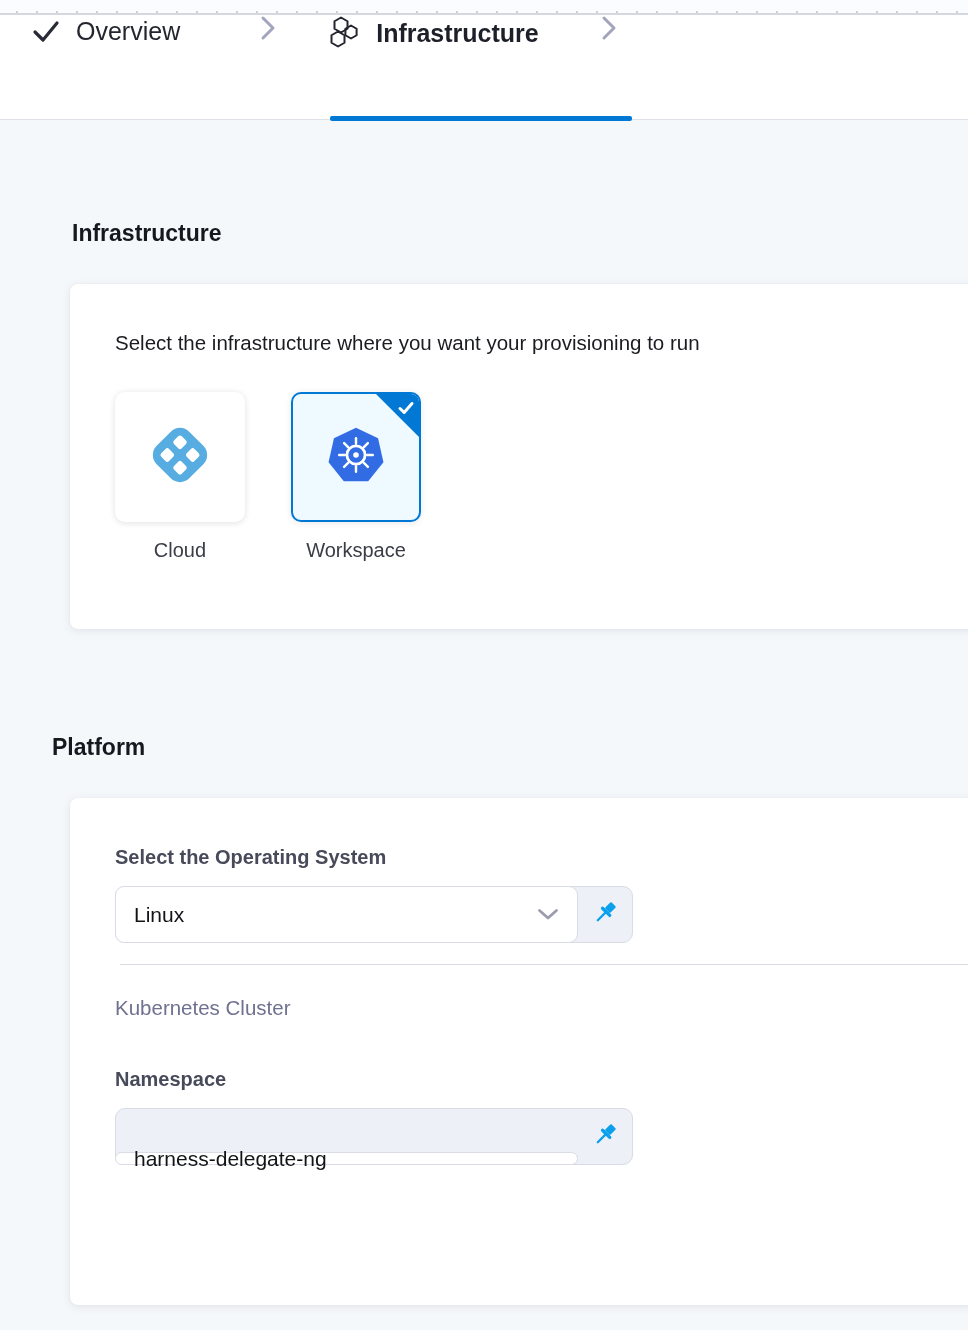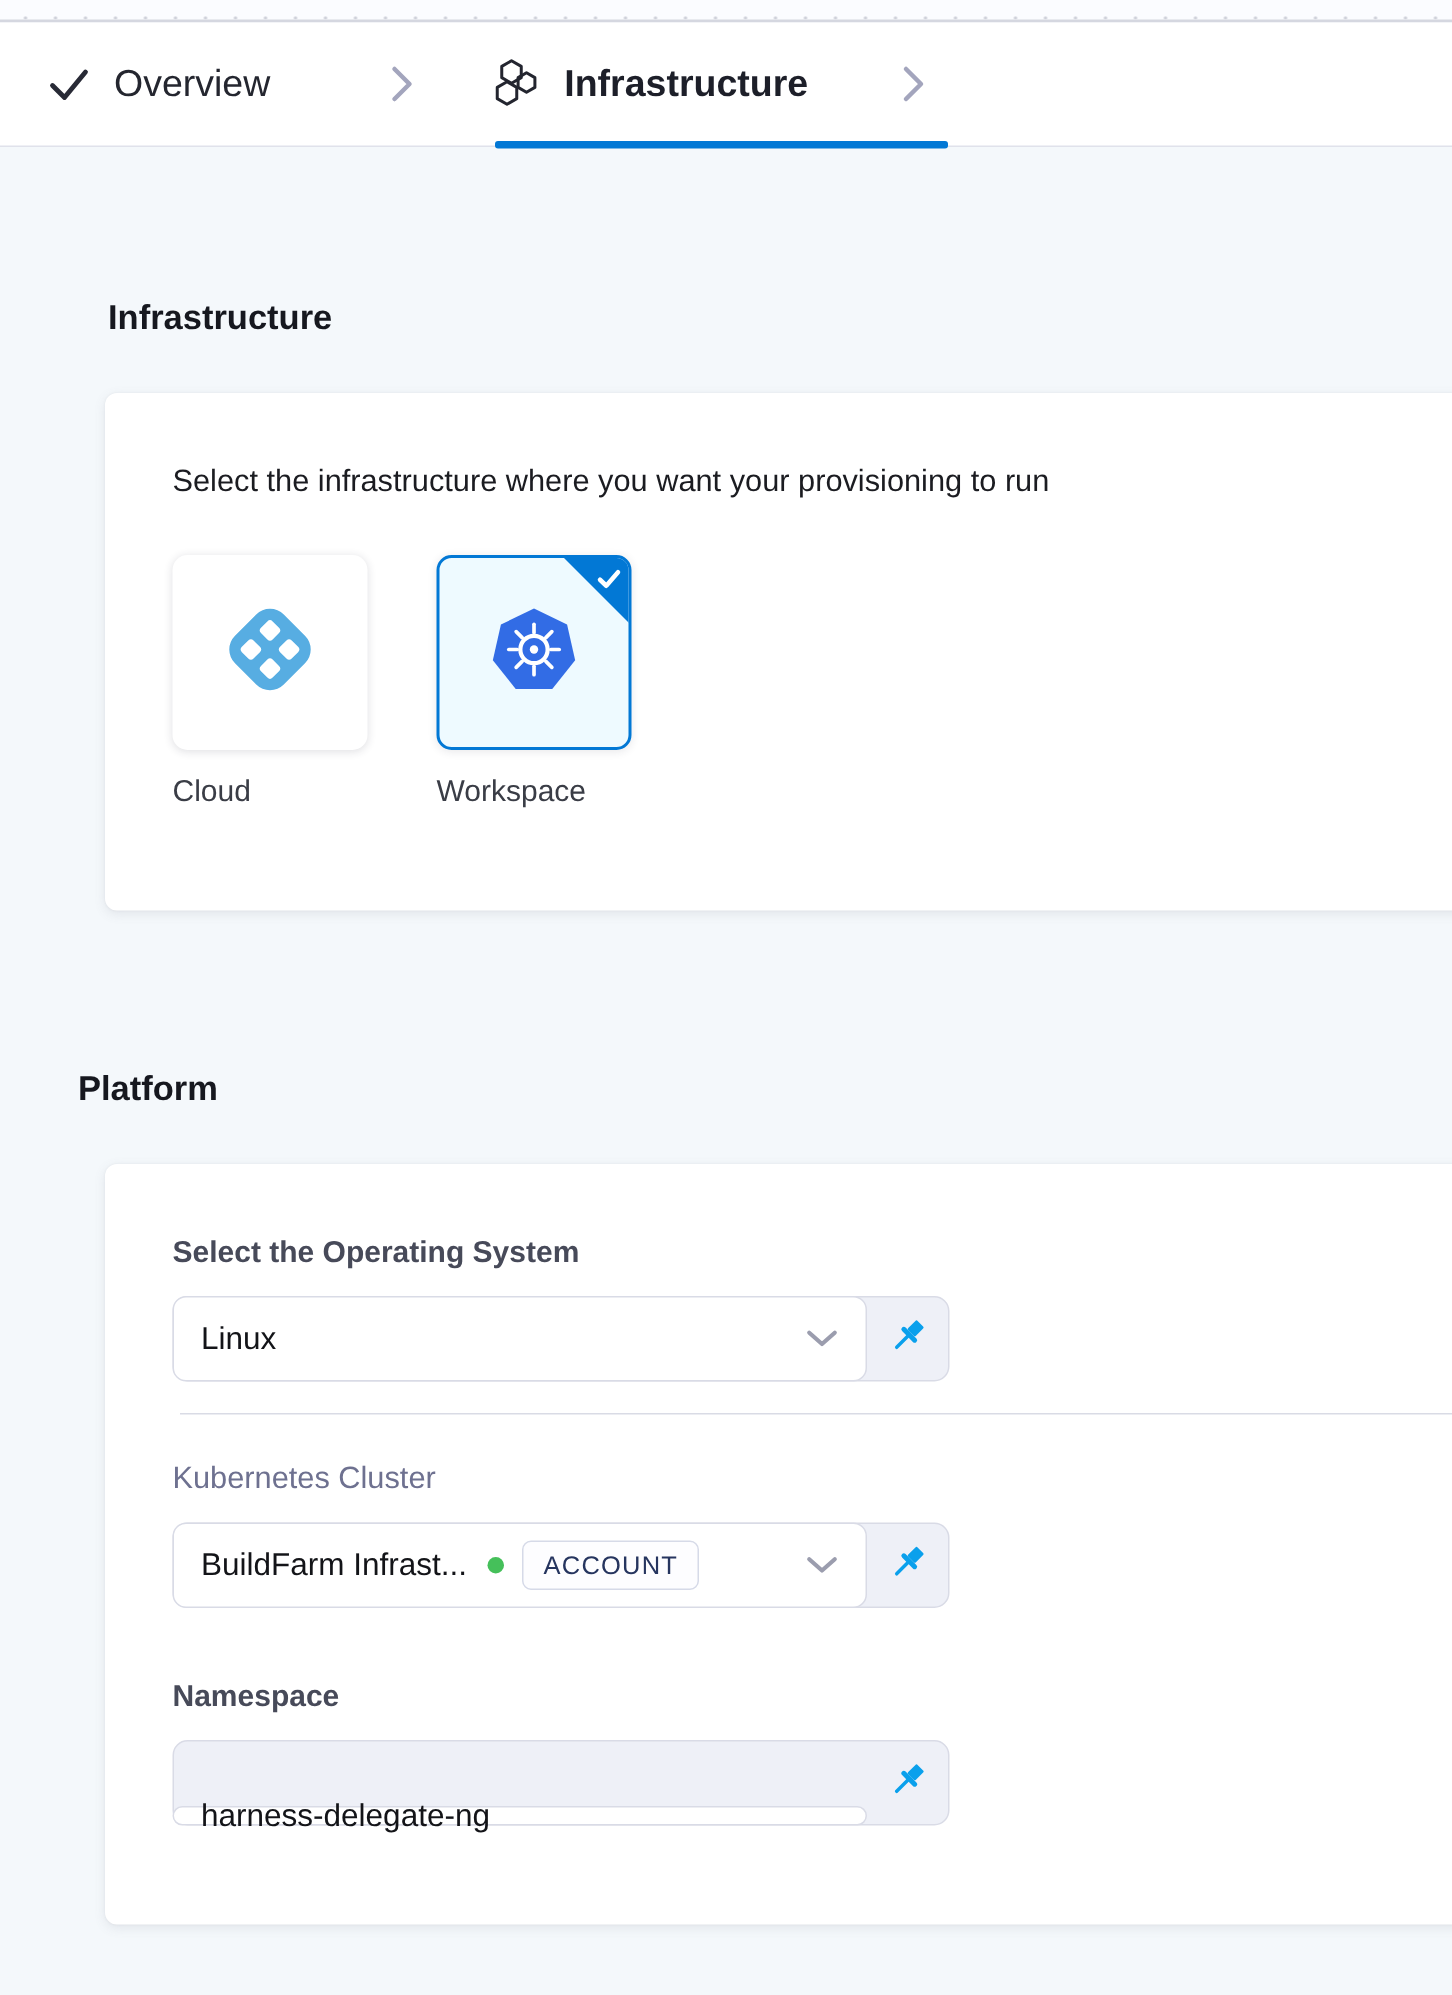--- a/index.html
+++ b/index.html
@@ -11,23 +11,23 @@
   }
   
   .top-strip{
     height:13px;background-color:#fbfcff;
     background-image:radial-gradient(#cfd1da 1.3px, transparent 1.4px);
     background-size:20px 14px;background-position:7px 5px;
     border-bottom:2px solid #d5d7e0;
   }
   
   .tabbar{
-    position:relative;height:83px;background:#ffffff;
+    position:relative;height:105px;background:#ffffff;
     border-bottom:1px solid #e0e2eb;
-    display:flex;align-items:center;padding-left:30px;box-sizing:border-box;
+    display:flex;align-items:flex-start;padding-left:30px;box-sizing:border-box;
   }
   .tab{display:flex;align-items:center;cursor:pointer;}
   .tab-label{font-size:25px;color:#24262f;font-weight:500;white-space:nowrap;}
   .tab-label.active{color:#1d1f29;font-weight:600;}
   .tab .ticon{display:flex;align-items:center;}
   .gap14{margin-left:14px;} .gap16{margin-left:16px;}
   .sep{margin-left:80px;display:flex;align-items:center;}
   .sep2{margin-left:62px;}
   .after-sep{margin-left:48px;}
   .after-sep2{margin-left:70px;}
@@ -42,21 +42,21 @@
   .card{
     margin:37px 0 0 70px;width:918px;background:#ffffff;border-radius:8px;
     box-shadow:0 2px 8px rgba(96,97,112,0.12),0 0 2px rgba(40,41,61,0.05);
     box-sizing:border-box;
   }
   .card1{height:345px;padding:47px 0 0 45px;}
   .card2{height:507px;padding:48px 0 0 45px;}
   .prompt{font-size:20.5px;color:#1b1c21;}
   
   .tiles{display:flex;margin-top:37px;}
-  .tile-col{display:flex;flex-direction:column;width:130px;margin-right:46px;}
+  .tile-col{display:flex;flex-direction:column;align-items:center;width:130px;margin-right:46px;}
   .tile{
     width:130px;height:130px;border-radius:10px;background:#ffffff;
     box-shadow:0 1px 6px rgba(40,41,61,0.14);
     display:flex;align-items:center;justify-content:center;
     position:relative;box-sizing:border-box;cursor:pointer;
   }
   .tile.selected{
     background:#eefaff;border:2px solid #0278d5;overflow:hidden;
     box-shadow:0 1px 6px rgba(40,41,61,0.10);
   }
@@ -222,55 +222,32 @@
             <path d="M13 13.5 L13 23.5" stroke="#0aa0ec" stroke-width="2.2" stroke-linecap="round"></path>
           </g>
         </svg>
       </span>
     </div>
   </div>
 
   <div class="divider"></div>
 
   <div class="field-label muted lbl-cluster">Kubernetes Cluster</div>
+
+  <div class="field-label lbl-ns">Namespace</div>
   <div class="input-group">
-    <div class="input-box">
-      <span class="value-text">BuildFarm Infrast...</span>
-      <span class="green-dot"></span>
-      <span class="scope-badge">ACCOUNT</span>
-      <span class="chev-down">
-        <svg width="22" height="13" viewBox="0 0 22 13">
-            <path d="M2.5 2.5 L11 10 L19.5 2.5" stroke="#9b9dae" stroke-width="2.8" fill="none" stroke-linecap="round" stroke-linejoin="round"></path>
-          </svg>
-      </span>
+    <div class="input-box" style="cursor:text;margin-top:43px;">
+      <input class="ns-input" type="text" readonly="" value="harness-delegate-ng" style="">
     </div>
     <div class="pin-btn">
       <span>
         <svg width="27" height="27" viewBox="0 0 26 26">
           <g transform="rotate(45 13 13)" fill="#0aa0ec">
             <rect x="9.5" y="2" width="7" height="8.5" rx="1"></rect>
             <rect x="6.5" y="10.5" width="13" height="3.2" rx="1.6"></rect>
             <path d="M13 13.5 L13 23.5" stroke="#0aa0ec" stroke-width="2.2" stroke-linecap="round"></path>
           </g>
         </svg>
       </span>
     </div>
   </div>
 
-  <div class="field-label lbl-ns">Namespace</div>
-  <div class="input-group">
-    <div class="input-box" style="cursor:text;margin-top:43px;">
-      <input class="ns-input" type="text" readonly="" value="harness-delegate-ng" style="">
-    </div>
-    <div class="pin-btn">
-      <span>
-        <svg width="27" height="27" viewBox="0 0 26 26">
-          <g transform="rotate(45 13 13)" fill="#0aa0ec">
-            <rect x="9.5" y="2" width="7" height="8.5" rx="1"></rect>
-            <rect x="6.5" y="10.5" width="13" height="3.2" rx="1.6"></rect>
-            <path d="M13 13.5 L13 23.5" stroke="#0aa0ec" stroke-width="2.2" stroke-linecap="round"></path>
-          </g>
-        </svg>
-      </span>
-    </div>
-  </div>
-
 </div>
 
 </body></html>

